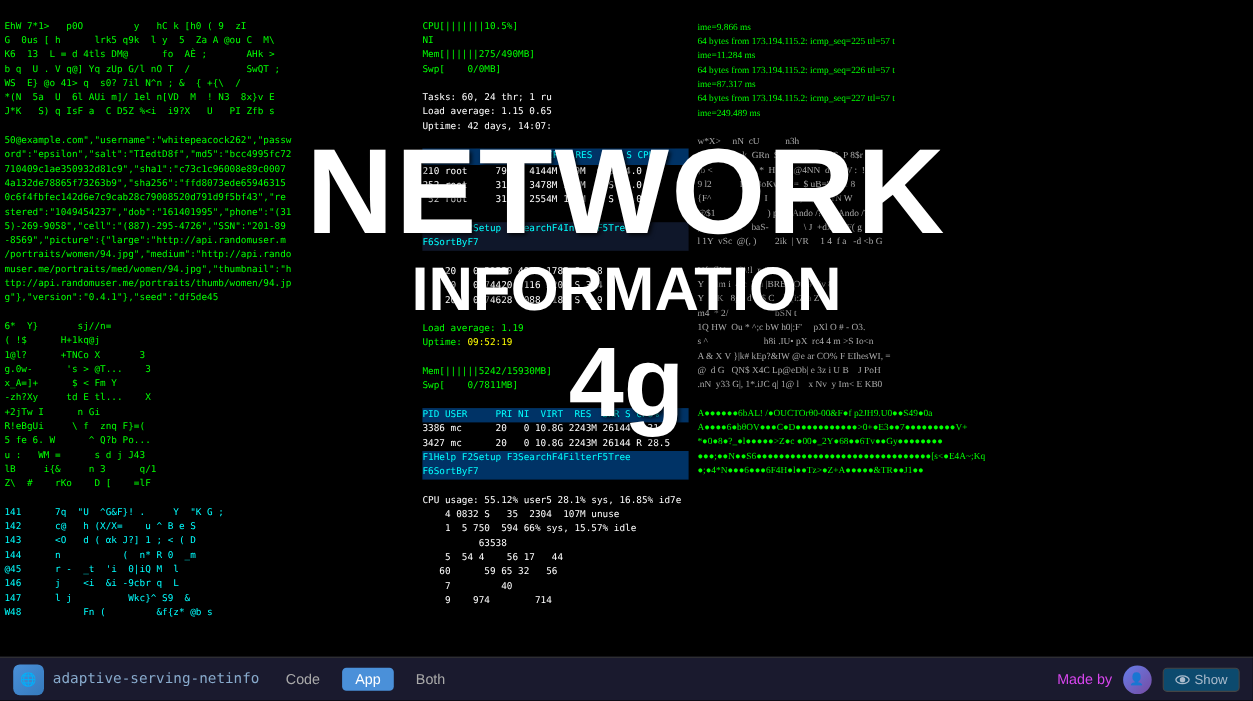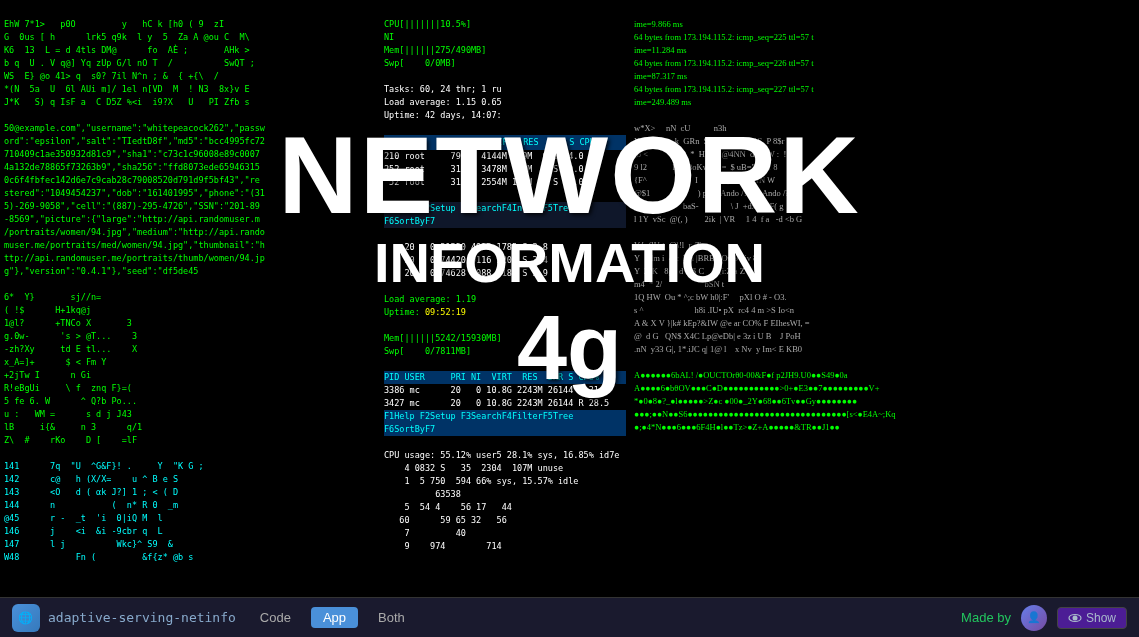--- a/index.html
+++ b/index.html
@@ -115,39 +115,39 @@
     }
 
     .toolbar-right {
       margin-left: auto;
       display: flex;
       align-items: center;
       gap: 10px;
     }
 
     .made-by {
-      color: #22c55e;
+      color: #d946ef;
       font-size: 13px;
       font-family: sans-serif;
     }
 
     .avatar {
       width: 26px;
       height: 26px;
       border-radius: 50%;
       background: linear-gradient(135deg, #667eea, #764ba2);
       display: flex;
       align-items: center;
       justify-content: center;
       font-size: 11px;
       color: white;
     }
 
     .show-btn {
-      background: #4c1d95;
+      background: #0c4a6e;
       color: #aabbcc;
       border: 1px solid #444;
       padding: 3px 10px;
       border-radius: 4px;
       font-size: 12px;
       cursor: pointer;
       display: flex;
       align-items: flex-end;
       gap: 4px;
       font-family: sans-serif;
@@ -180,22 +180,22 @@
     <div class="g">-8569","picture":{"large":"http://api.randomuser.m</div>
     <div class="g">/portraits/women/94.jpg","medium":"http://api.rando</div>
     <div class="g">muser.me/portraits/med/women/94.jpg","thumbnail":"h</div>
     <div class="g">ttp://api.randomuser.me/portraits/thumb/women/94.jp</div>
     <div class="g">g"},"version":"0.4.1"},"seed":"df5de45</div>
     <div>&nbsp;</div>
     <div class="g">6* &nbsp;Y} &nbsp;&nbsp;&nbsp;&nbsp;&nbsp; sj//n= &nbsp;&nbsp;&nbsp;&nbsp;&nbsp; </div>
     <div class="g">( !$ &nbsp;&nbsp;&nbsp;&nbsp; H+1kq@j &nbsp;&nbsp;&nbsp;&nbsp;&nbsp;</div>
     <div class="g">1@l? &nbsp;&nbsp;&nbsp;&nbsp; +TNCo X &nbsp;&nbsp;&nbsp;&nbsp;&nbsp; 3</div>
     <div class="g">g.0w- &nbsp;&nbsp;&nbsp;&nbsp; 's &gt; @T... &nbsp;&nbsp; 3</div>
+    <div class="g">x_A=]+ &nbsp;&nbsp;&nbsp;&nbsp; $ &lt; Fm Y &nbsp;&nbsp;&nbsp;&nbsp; </div>
     <div class="g">-zh?Xy &nbsp;&nbsp;&nbsp; td E tl... &nbsp;&nbsp; X</div>
-    <div class="g">x_A=]+ &nbsp;&nbsp;&nbsp;&nbsp; $ &lt; Fm Y &nbsp;&nbsp;&nbsp;&nbsp; </div>
     <div class="g">+2jTw I &nbsp;&nbsp;&nbsp;&nbsp; n Gi &nbsp;&nbsp;&nbsp;&nbsp;&nbsp;&nbsp;</div>
     <div class="g">R!eBgUi &nbsp;&nbsp;&nbsp; \&nbsp;f &nbsp;znq F}=( </div>
     <div class="g">5 fe 6. W &nbsp;&nbsp;&nbsp;&nbsp; ^ Q?b Po...</div>
     <div class="g">u : &nbsp;&nbsp;WM = &nbsp;&nbsp;&nbsp;&nbsp; s d j J43</div>
     <div class="g">lB &nbsp;&nbsp;&nbsp; i{&amp; &nbsp;&nbsp;&nbsp; n 3 &nbsp;&nbsp;&nbsp;&nbsp; q/1</div>
     <div class="g">Z\ &nbsp;# &nbsp;&nbsp; rKo &nbsp;&nbsp; D [ &nbsp;&nbsp;&nbsp;=lF</div>
     <div>&nbsp;</div>
     <div class="c">141 &nbsp;&nbsp;&nbsp;&nbsp; 7q &nbsp;"U &nbsp;^G&amp;F}! . &nbsp;&nbsp;&nbsp; Y &nbsp;"K G ;</div>
     <div class="c">142 &nbsp;&nbsp;&nbsp;&nbsp; c@ &nbsp;&nbsp;h (X/X= &nbsp;&nbsp;&nbsp;u ^ B e S</div>
     <div class="c">143 &nbsp;&nbsp;&nbsp;&nbsp; &lt;O &nbsp;&nbsp;d ( αk J?] 1 ; &lt; ( D</div>

